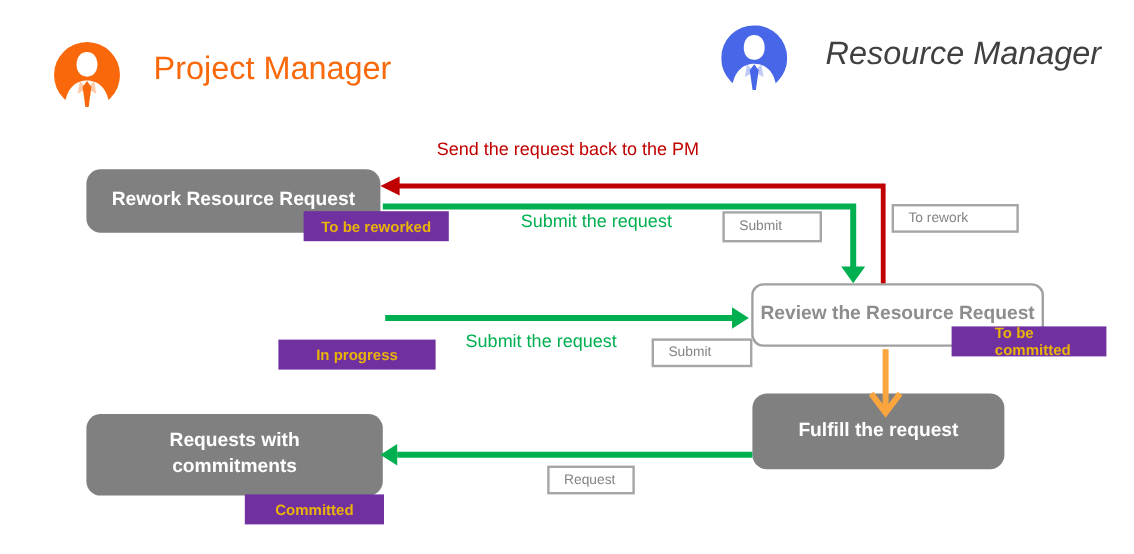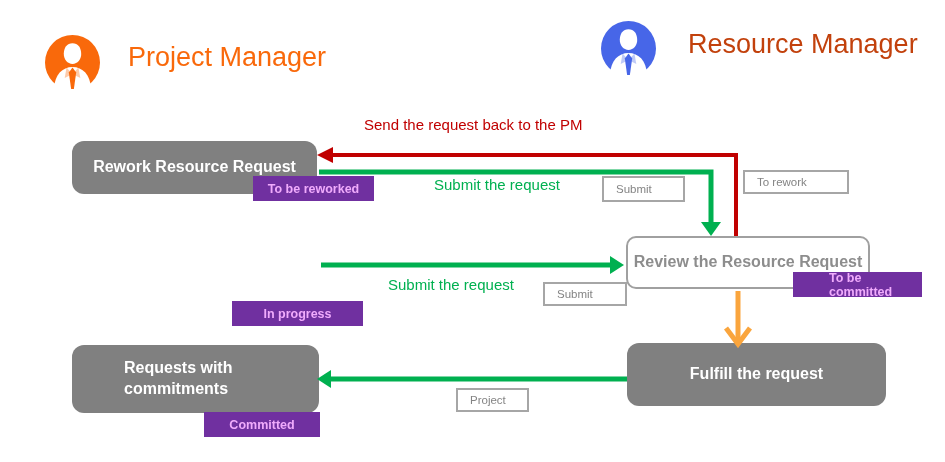--- a/index.html
+++ b/index.html
@@ -4,45 +4,45 @@
 <style>
   html,body{margin:0;padding:0;background:#fff;}
   .canvas{
     position:relative;width:945px;height:462px;background:#ffffff;
     font-family:"Liberation Sans",sans-serif;overflow:hidden;
   }
   
   .avatar{position:absolute;width:55px;height:55px;}
   .persona-label{position:absolute;font-size:27px;white-space:nowrap;}
   .pm-label{left:128px;top:42px;color:#f9690b;}
-  .rm-label{left:688px;top:29px;color:#c2410c;}
+  .rm-label{left:688px;top:29px;color:#404040;font-style:italic;}
   
   .node{
     position:absolute;background:#808080;border-radius:12px;color:#fff;
     font-size:16px;font-weight:600;display:flex;align-items:center;
-    justify-content:center;line-height:1.3;box-sizing:border-box;
+    justify-content:center;text-align:center;line-height:1.3;box-sizing:border-box;
   }
   .node-rework{left:72px;top:141px;width:245px;height:53px;padding:0 10px;}
   .node-create{left:75px;top:237px;width:246px;height:54px;padding:0 24px;}
   .node-requests{left:72px;top:345px;width:247px;height:68px;padding:0 52px;}
-  .node-fulfill{left:627px;top:343px;width:259px;height:63px;padding:0 27px;}
+  .node-fulfill{left:627px;top:328px;width:210px;height:63px;padding:0 27px;}
   .node-review{
     position:absolute;left:626px;top:236px;width:244px;height:53px;
     background:#ffffff;border:2.5px solid #a0a0a0;border-radius:10px;
     color:#8d8d8d;font-size:16px;font-weight:600;display:flex;align-items:center;
     justify-content:center;text-align:center;line-height:1.3;box-sizing:border-box;
   }
   
   .badge{
-    position:absolute;background:#7030a0;color:#f0abfc;font-size:12.5px;
+    position:absolute;background:#7030a0;color:#eab308;font-size:12.5px;
     font-weight:bold;display:flex;align-items:center;justify-content:center;
     box-sizing:border-box;z-index:6;
   }
   .badge-reworked{left:253px;top:176px;width:121px;height:25px;}
-  .badge-inprogress{left:232px;top:283px;width:131px;height:25px;margin-top:18px;}
+  .badge-inprogress{left:232px;top:283px;width:131px;height:25px;}
   .badge-committed2{left:793px;top:272px;width:129px;height:25px;padding-left:36px;}
   .badge-committed{left:204px;top:412px;width:116px;height:25px;}
   
   .ui-btn{
     position:absolute;background:#ffffff;border:2px solid #a6a6a6;color:#848484;
     font-size:11.5px;display:flex;align-items:center;box-sizing:border-box;
     padding-left:12px;z-index:6;
   }
   .btn-submit-top{left:602px;top:176px;width:83px;height:26px;}
   .btn-to-rework{left:743px;top:170px;width:106px;height:24px;}
@@ -105,19 +105,19 @@
   <div class="node node-requests">Requests with commitments</div>
 
   <div class="badge badge-reworked">To be reworked</div>
   <div class="badge badge-inprogress">In progress</div>
   <div class="badge badge-committed2">To be committed</div>
   <div class="badge badge-committed">Committed</div>
 
   <div class="ui-btn btn-submit-top">Submit</div>
   <div class="ui-btn btn-to-rework">To rework</div>
   <div class="ui-btn btn-submit-mid">Submit</div>
-  <div class="ui-btn btn-commit">Project</div>
+  <div class="ui-btn btn-commit">Request</div>
 
   <div class="edge-label lbl-send-back">Send the request back to the PM</div>
   <div class="edge-label lbl-submit-top">Submit the request</div>
   <div class="edge-label lbl-submit-mid">Submit the request</div>
 
 </div>
 
 </body></html>

